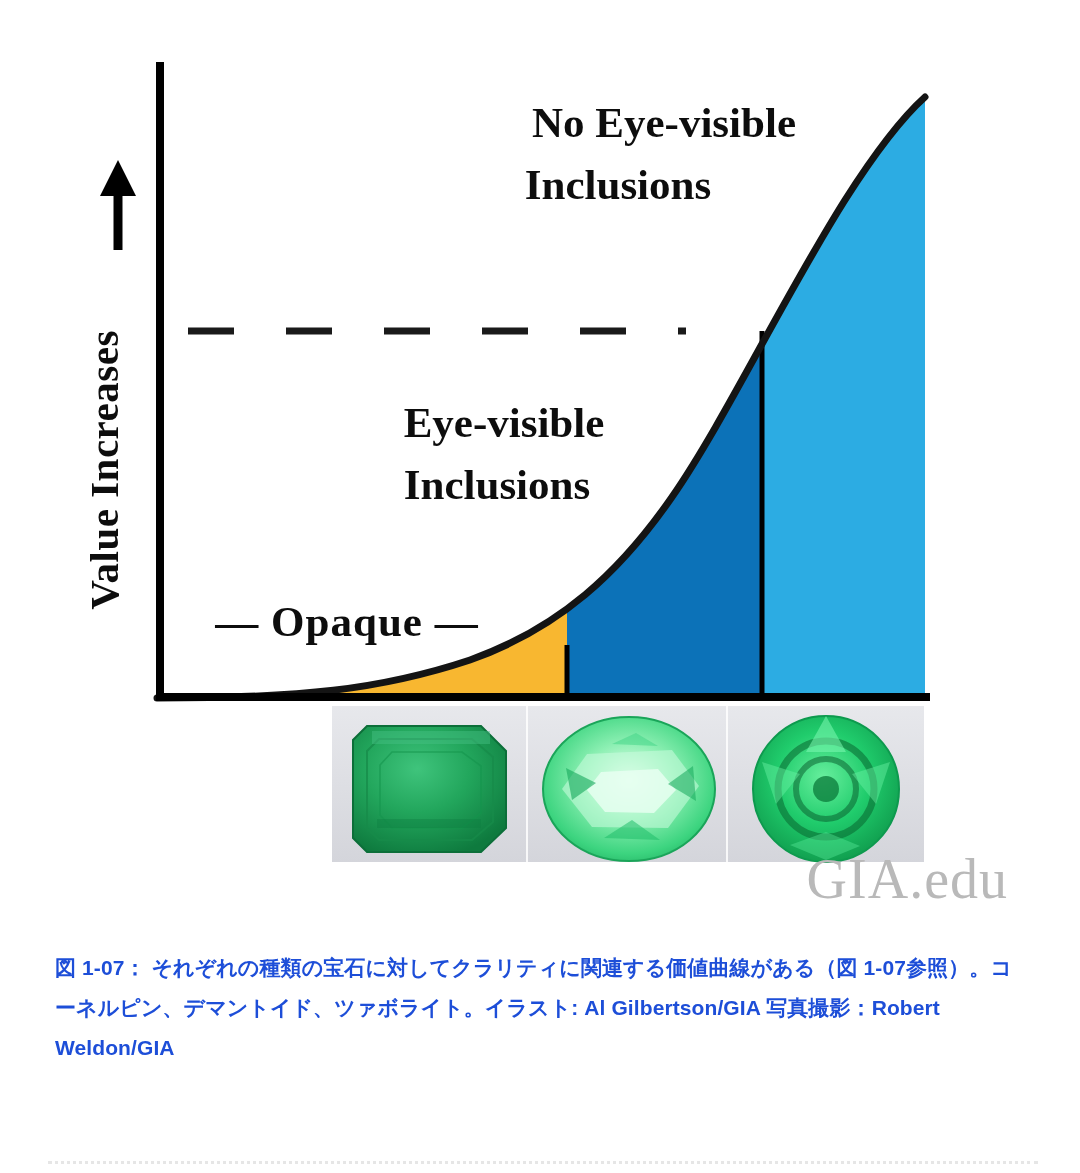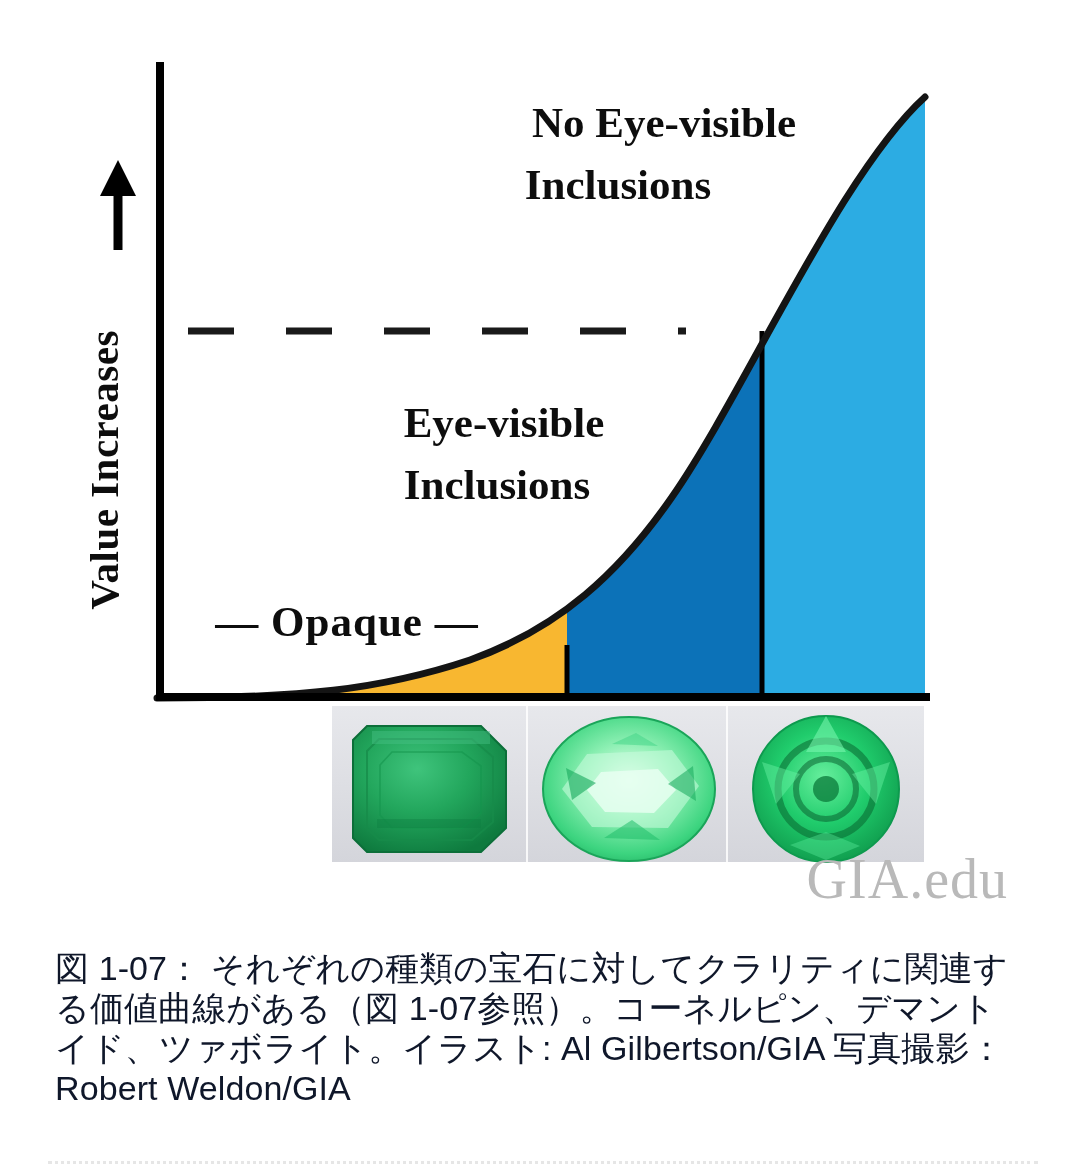--- a/index.html
+++ b/index.html
@@ -37,26 +37,27 @@
   .serif {
     font-family: "Liberation Serif", "DejaVu Serif", serif;
   }
 
   
   #caption {
     position: absolute;
     left: 55px;
     top: 948px;
     width: 960px;
-    color: #0f172a;
+    color: #1d4ed8;
     font-family: "Liberation Sans", sans-serif;
-    font-size: 34px;
+    font-size: 21px;
     line-height: 40px;
     letter-spacing: 0.1px;
     white-space: pre-wrap;
+    font-weight: bold;
   }
 
   
   #bottom-rule {
     position: absolute;
     left: 48px;
     top: 1161px;
     width: 990px;
     height: 0;
     border-top: 3px dotted #e6e6e6;

